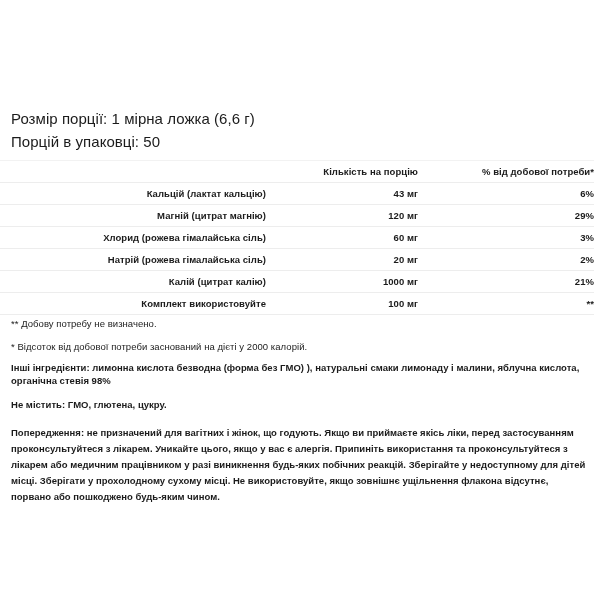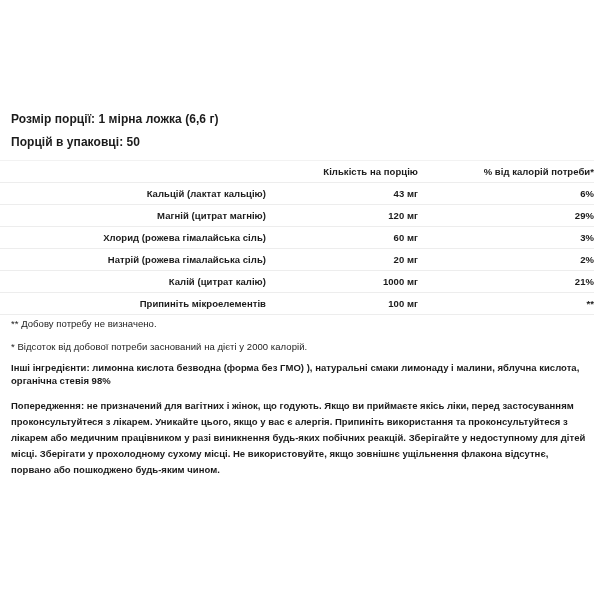--- a/index.html
+++ b/index.html
@@ -23,22 +23,22 @@
     box-sizing: border-box;
   }
 
   .serving-block {
     position: absolute;
     left: 11px;
     top: 113px;
     width: 570px;
   }
   .serving-line {
-    font-size: 12px;
-    font-weight: bold;
+    font-size: 15px;
+    font-weight: normal;
     line-height: 12px;
     letter-spacing: 0.05px;
     color: #1b1b1b;
     margin: 0 0 11px 0;
     white-space: nowrap;
   }
 
   .facts-table {
     position: absolute;
     left: 0px;
@@ -120,21 +120,21 @@
   <div class="serving-block">
     <p class="serving-line">Розмір порції: 1 мірна ложка (6,6 г)</p>
     <p class="serving-line">Порцій в упаковці: 50</p>
   </div>
 
   <table class="facts-table">
     <thead>
       <tr>
         <th class="col-name"></th>
         <th class="col-amount">Кількість на порцію</th>
-        <th class="col-dv">% від калорій потреби*</th>
+        <th class="col-dv">% від добової потреби*</th>
       </tr>
     </thead>
     <tbody>
       <tr>
         <td class="col-name">Кальцій (лактат кальцію)</td>
         <td class="col-amount">43 мг</td>
         <td class="col-dv">6%</td>
       </tr>
       <tr>
         <td class="col-name">Магній (цитрат магнію)</td>
@@ -150,30 +150,31 @@
         <td class="col-name">Натрій (рожева гімалайська сіль)</td>
         <td class="col-amount">20 мг</td>
         <td class="col-dv">2%</td>
       </tr>
       <tr>
         <td class="col-name">Калій (цитрат калію)</td>
         <td class="col-amount">1000 мг</td>
         <td class="col-dv">21%</td>
       </tr>
       <tr>
-        <td class="col-name">Припиніть мікроелементів</td>
+        <td class="col-name">Комплект використовуйте</td>
         <td class="col-amount">100 мг</td>
         <td class="col-dv">**</td>
       </tr>
     </tbody>
   </table>
 
   <div class="footnotes">
     <p class="footnote">** Добову потребу не визначено.</p>
     <p class="footnote">* Відсоток від добової потреби заснований на дієті у 2000 калорій.</p>
   </div>
 
   <div class="body-block">
     <p class="para ingredients">Інші інгредієнти: лимонна кислота безводна (форма без ГМО) ), натуральні смаки лимонаду і малини, яблучна кислота, органічна стевія 98%</p>
+    <p class="para free-of">Не містить: ГМО, глютена, цукру.</p>
     <p class="para warning">Попередження: не призначений для вагітних і жінок, що годують.  Якщо ви приймаєте якісь ліки, перед застосуванням проконсультуйтеся з лікарем. Уникайте цього, якщо у вас є алергія.  Припиніть використання та проконсультуйтеся з лікарем або медичним працівником у разі виникнення будь-яких побічних реакцій. Зберігайте у недоступному для дітей місці. Зберігати у прохолодному сухому місці.  Не використовуйте, якщо зовнішнє ущільнення флакона відсутнє, порвано або пошкоджено будь-яким чином.</p>
   </div>
 
 </div>
 
 </body></html>

